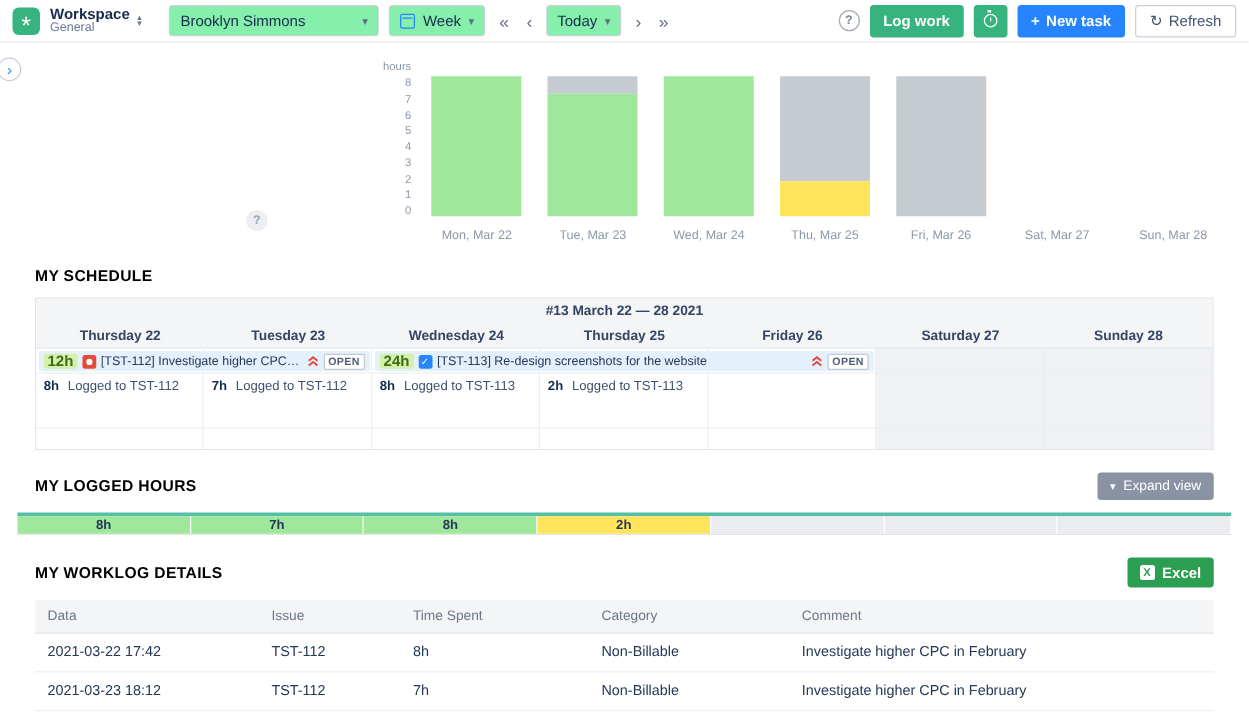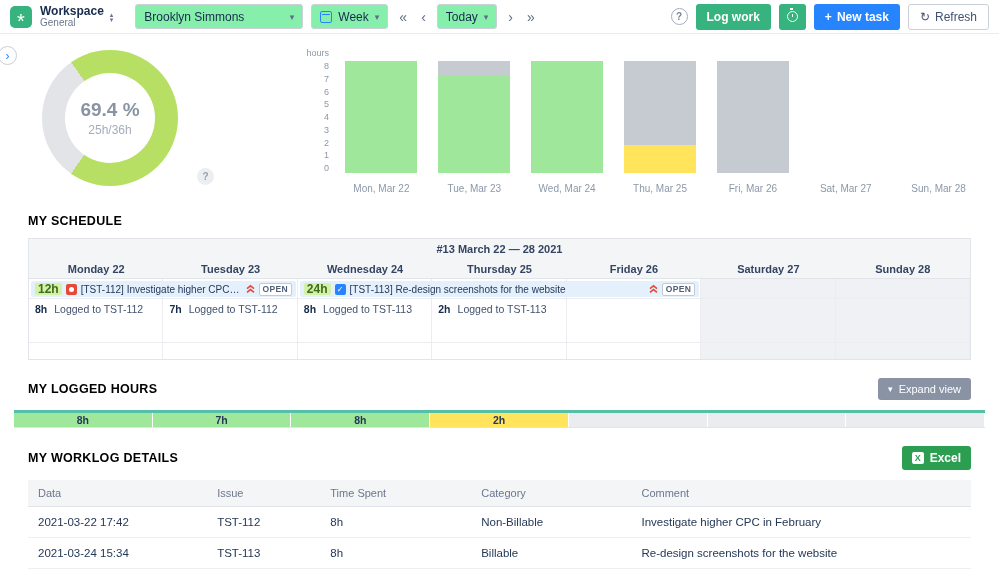--- a/index.html
+++ b/index.html
@@ -164,26 +164,20 @@
     <span>Refresh</span>
   </button>
 </div>
 
 <div class="panel-expand">
   <span>›</span>
 </div>
 
 <div class="charts">
   <div class="donut-wrap">
-    <div class="donut">
-      <div class="donut-hole">
-        <div class="donut-pct">69.4 %</div>
-        <div class="donut-ratio">25h/36h</div>
-      </div>
-    </div>
     <div class="donut-help">?</div>
   </div>
   <div class="barchart">
     <div class="yaxis">
       <div class="unit">hours</div>
       <div class="yticks">
           <div class="ytick">8</div>
           <div class="ytick">7</div>
           <div class="ytick">6</div>
           <div class="ytick">5</div>
@@ -235,21 +229,21 @@
           <div class="stack"></div>
           <div class="day-label">Sun, Mar 28</div>
         </div>
       </div>
   </div>
 </div>
 
 <div class="section-h m-sched">MY SCHEDULE</div>
 <div class="sched">
     <div class="sc-week" style="grid-row: 1;">#13 March 22 — 28 2021</div>
-    <div class="sc-day" style="grid-area: 2 / 1;">Monday 22</div>
+    <div class="sc-day" style="grid-area: 2 / 1;">Thursday 22</div>
     <div class="sc-day" style="grid-area: 2 / 2;">Tuesday 23</div>
     <div class="sc-day" style="grid-area: 2 / 3;">Wednesday 24</div>
     <div class="sc-day" style="grid-area: 2 / 4;">Thursday 25</div>
     <div class="sc-day" style="grid-area: 2 / 5;">Friday 26</div>
     <div class="sc-day" style="grid-area: 2 / 6;">Saturday 27</div>
     <div class="sc-day" style="grid-area: 2 / 7;">Sunday 28</div>
     <div class="sc-cell r3" style="grid-area: 3 / 1;"></div>
     <div class="sc-cell r3" style="grid-area: 3 / 2;"></div>
     <div class="sc-cell r3" style="grid-area: 3 / 3;"></div>
     <div class="sc-cell r3" style="grid-area: 3 / 4;"></div>
@@ -332,20 +326,27 @@
   </thead>
   <tbody>
       <tr>
         <td>2021-03-22 17:42</td>
         <td>TST-112</td>
         <td>8h</td>
         <td>Non-Billable</td>
         <td>Investigate higher CPC in February</td>
       </tr>
       <tr>
+        <td>2021-03-23 18:12</td>
+        <td>TST-112</td>
+        <td>7h</td>
+        <td>Non-Billable</td>
+        <td>Investigate higher CPC in February</td>
+      </tr>
+      <tr>
         <td>2021-03-24 15:34</td>
         <td>TST-113</td>
         <td>8h</td>
         <td>Billable</td>
         <td>Re-design screenshots for the website</td>
       </tr>
     </tbody>
 
 </table>
 

